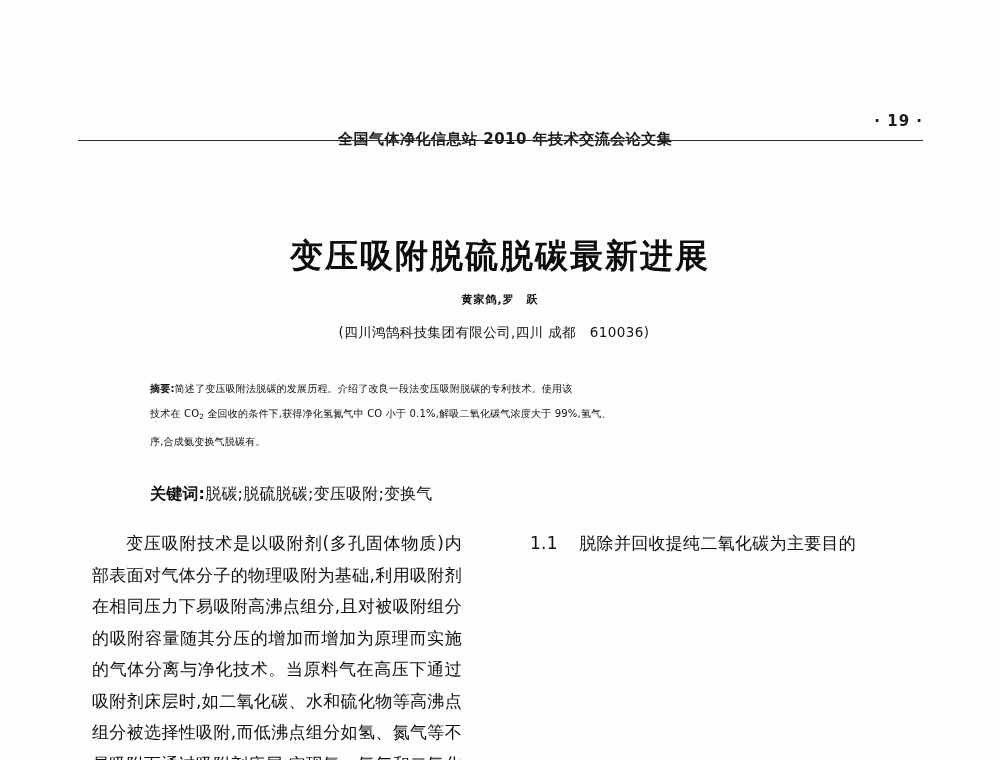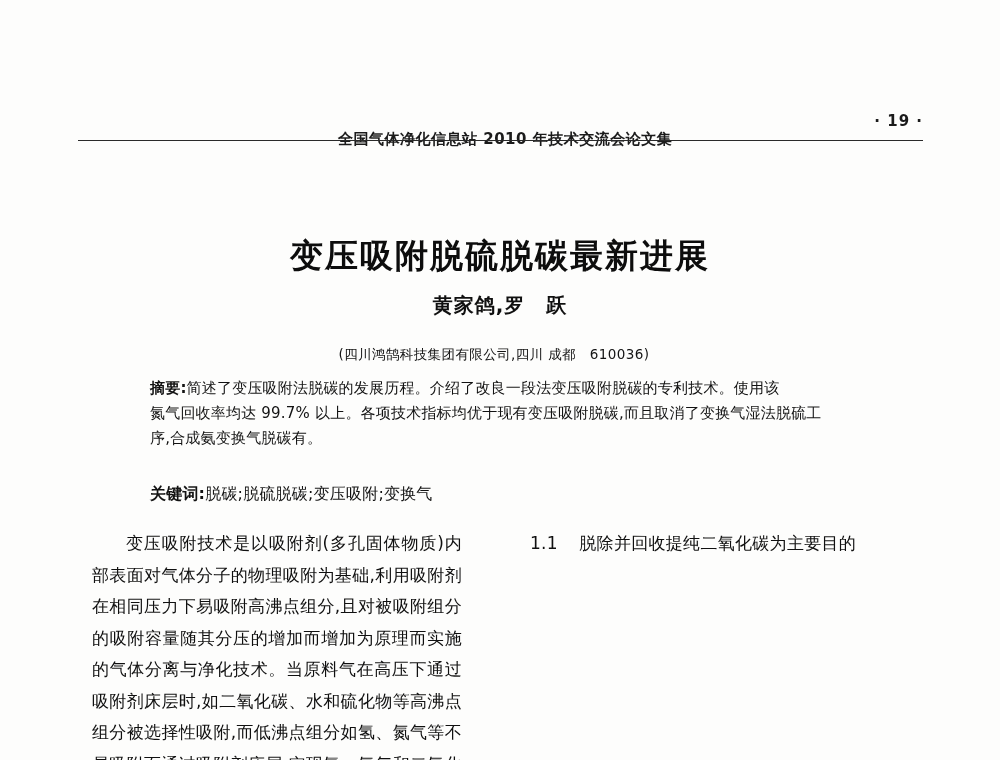--- a/index.html
+++ b/index.html
@@ -69,43 +69,43 @@
     font-weight: 700;
     letter-spacing: 2px;
     color: #0d0d0d;
   }
   .authors {
     position: absolute;
     top: 292px;
     left: 0;
     width: 1000px;
     text-align: center;
-    font-size: 20px;
+    font-size: 11px;
     font-weight: 700;
     letter-spacing: 1px;
     color: #101010;
   }
   .affiliation {
     position: absolute;
-    top: 346px;
+    top: 324px;
     left: 0;
     width: 988px;
     text-align: center;
     font-size: 13.5px;
     color: #141414;
     letter-spacing: 0.4px;
   }
 
   
   .abstract {
     position: absolute;
     left: 150px;
     top: 376px;
     width: 700px;
-    font-size: 15px;
+    font-size: 10px;
     line-height: 25px;
     color: #121212;
     text-align: justify;
     letter-spacing: 0.2px;
   }
   .abstract .lead {
     font-weight: 700;
   }
   .abstract-line { display: block; white-space: nowrap; }
   .keywords {
@@ -159,21 +159,23 @@
   <h1 class="doc-title">变压吸附脱硫脱碳最新进展</h1>
 
   <div class="authors">黄家鸽,罗　跃</div>
 
   <div class="affiliation">(四川鸿鹄科技集团有限公司,四川 成都　610036)</div>
 
   <div class="abstract">
     <span class="abstract-line">
       <span class="lead">摘要:</span><span>简述了变压吸附法脱碳的发展历程。介绍了改良一段法变压吸附脱碳的专利技术。使用该</span>
     </span>
-    <span class="abstract-line">氮气回收率均达 99.7% 以上。各项技术指标均优于现有变压吸附脱碳,而且取消了变换气湿法脱硫工</span>
+    <span class="abstract-line">
+      <span>技术在 CO</span><sub>2</sub><span> 全回收的条件下,获得净化氢氮气中 CO 小于 0.1%,解吸二氧化碳气浓度大于 99%,氢气、</span>
+    </span>
     <span class="abstract-line">序,合成氨变换气脱碳有。</span>
   </div>
 
   <div class="keywords">
     <span class="lead">关键词:</span><span>脱碳;脱硫脱碳;变压吸附;变换气</span>
   </div>
 
   <div class="col col-left">
     <p class="indent">变压吸附技术是以吸附剂(多孔固体物质)内部表面对气体分子的物理吸附为基础,利用吸附剂在相同压力下易吸附高沸点组分,且对被吸附组分的吸附容量随其分压的增加而增加为原理而实施的气体分离与净化技术。当原料气在高压下通过吸附剂床层时,如二氧化碳、水和硫化物等高沸点组分被选择性吸附,而低沸点组分如氢、氮气等不易吸附而通过吸附剂床层,实现氢、氮气和二氧化碳、水、硫化</p>
   </div>

